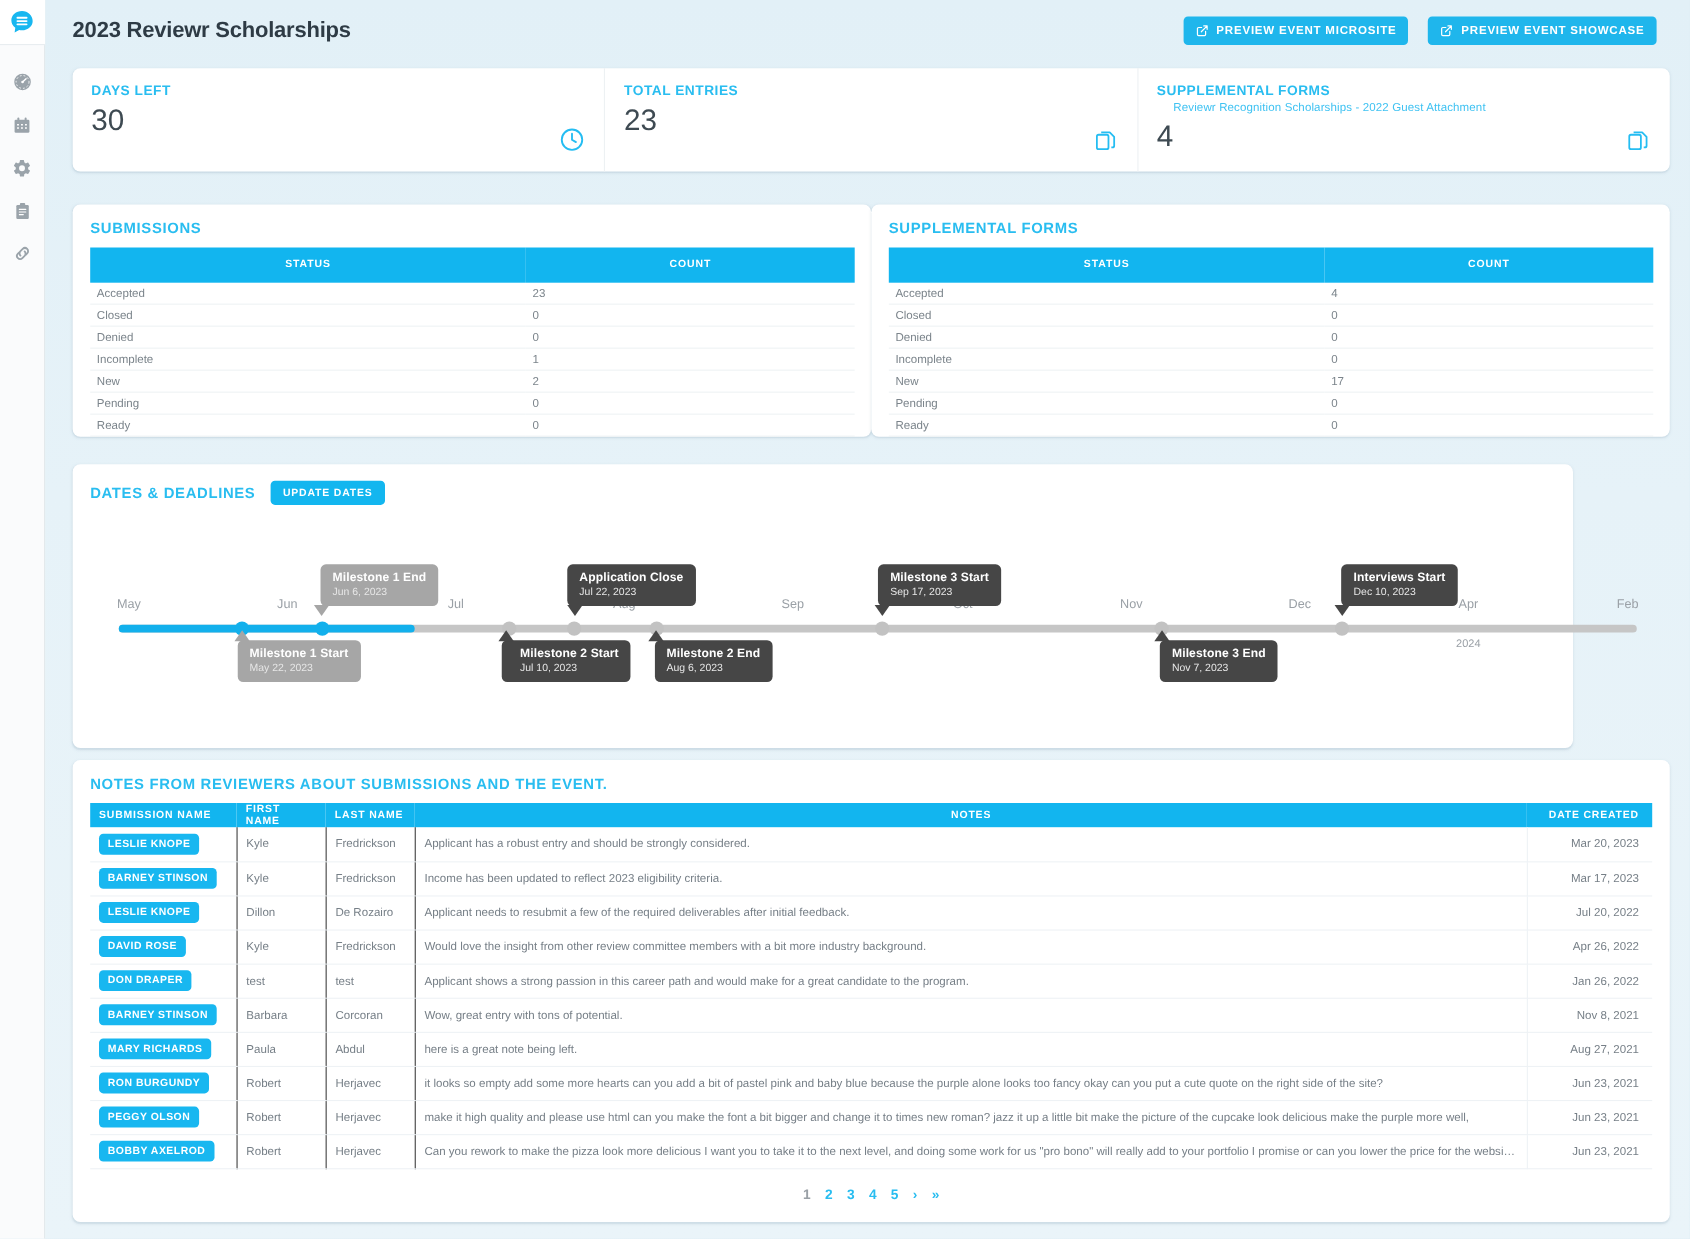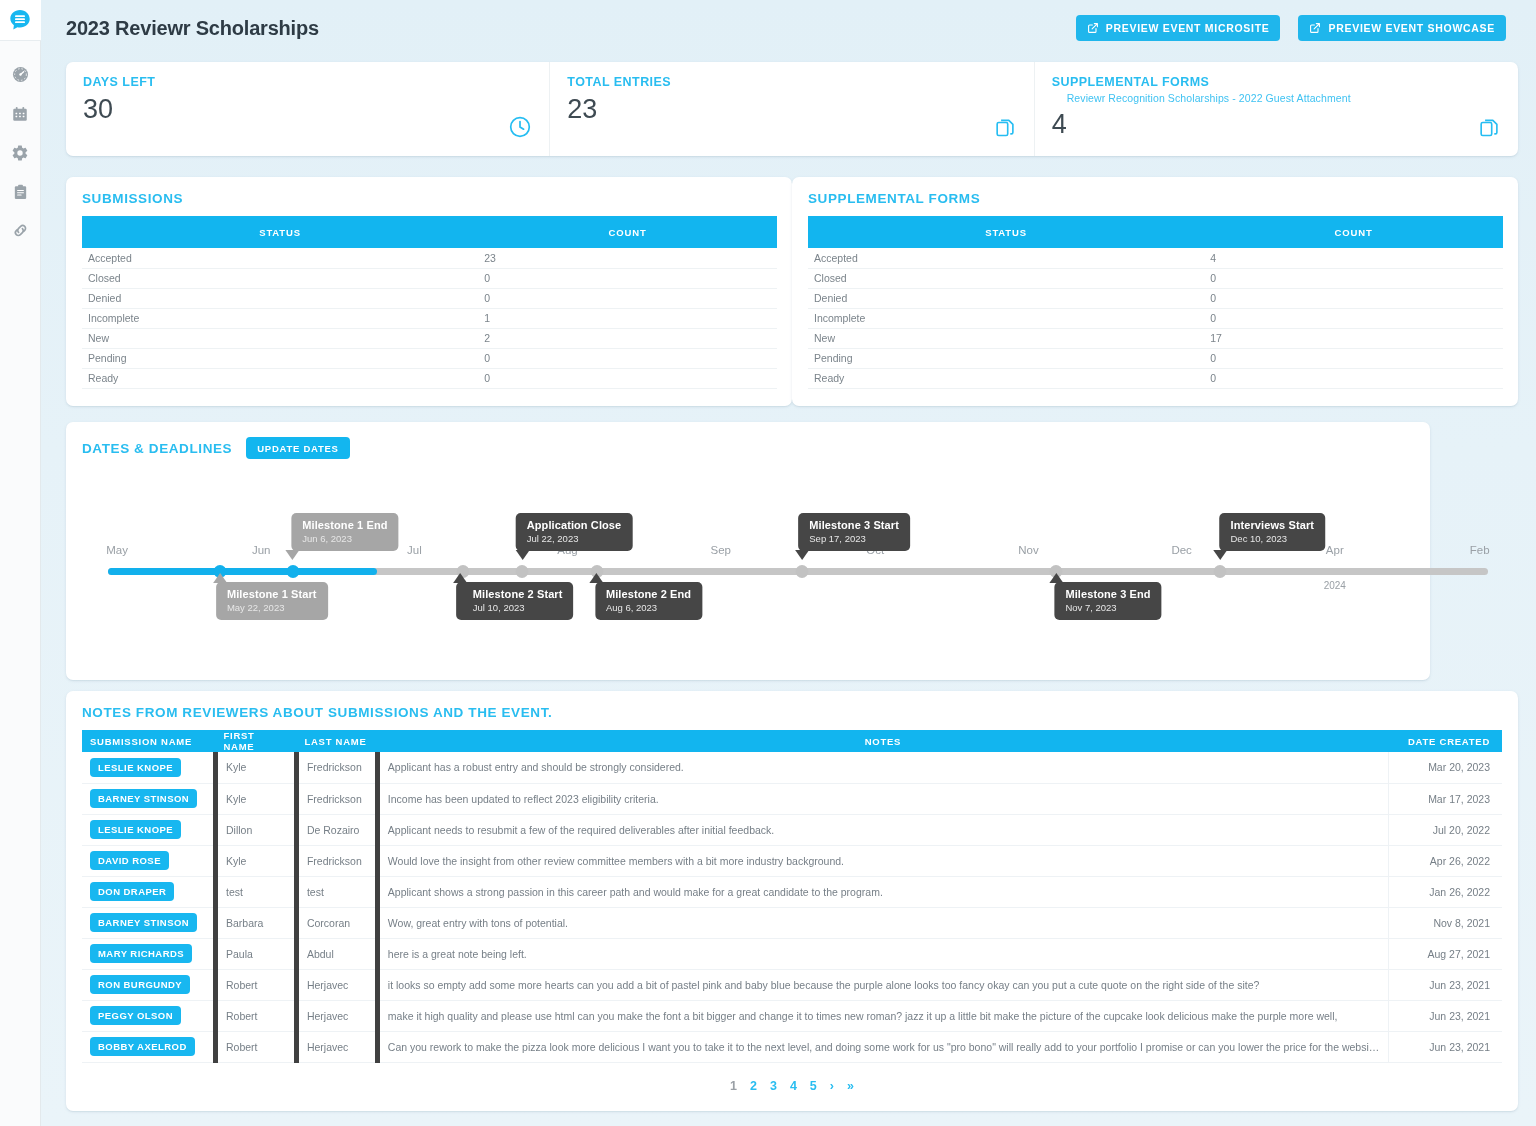--- a/index.html
+++ b/index.html
@@ -98,21 +98,21 @@
   .stat-icon {
     position: absolute; right: 17px; bottom: 17px;
     cursor: pointer;
   }
   .stat-icon svg { display: block; }
 
   
   #status-row {
     position: absolute; left: 25px; top: 177px;
     width: 1452px; height: 229px;
-    display: flex; 
+    display: flex;  align-items: center;
   }
   #status-row .card { flex: 1 1 0; padding: 14px 15px 0 16px; }
   .section-title {
     font-size: 13.5px; font-weight: bold; color: #29bdf0;
     letter-spacing: 0.6px; margin-bottom: 10px;
   }
   table.status-tbl {
     width: 100%; border-collapse: collapse;
     table-layout: fixed;
   }
@@ -228,21 +228,21 @@
     padding: 0 8px;
     text-align: left;
   }
   table.notes-tbl th.c-notes { text-align: center; }
   table.notes-tbl th.c-date  { text-align: right; padding-right: 12px; }
   table.notes-tbl td {
     font-size: 10.5px; color: #767f87;
     height: 31px;
     padding: 0 8px;
     border-bottom: 1px solid #eef2f5;
-    border-right: 5px solid #404040;
+    border-right: 1px solid #404040;
     vertical-align: middle;
     overflow: hidden; text-overflow: ellipsis; white-space: nowrap;
   }
   table.notes-tbl td.c-date { text-align: right; padding-right: 12px; border-right: none; }
   table.notes-tbl td.c-notes { border-right: 1px solid #eef2f5; }
   .name-pill {
     display: inline-block;
     background: #18b7f0; color: #fff;
     border-radius: 4px;
     font-size: 9.5px; font-weight: bold; letter-spacing: 0.45px;

